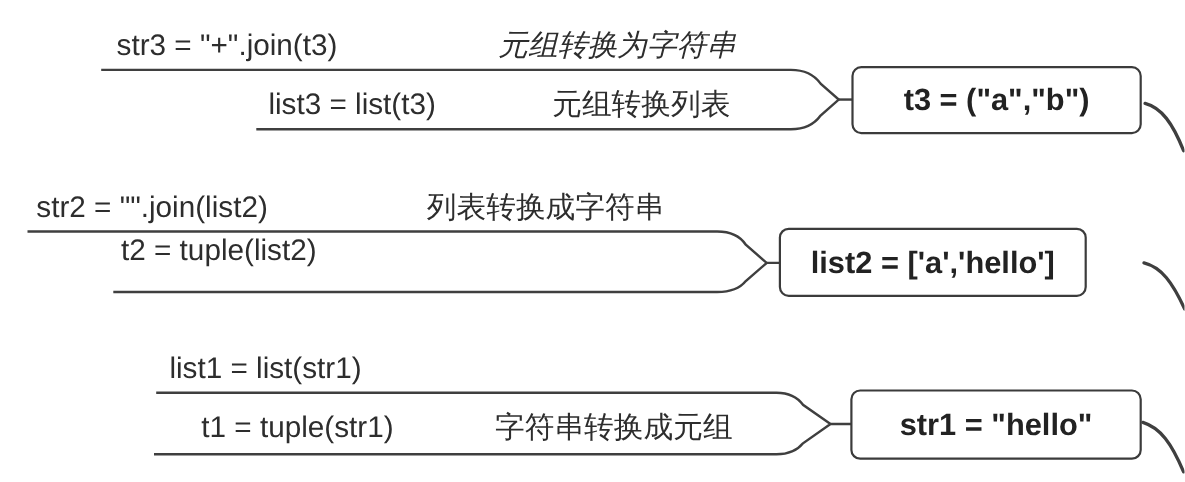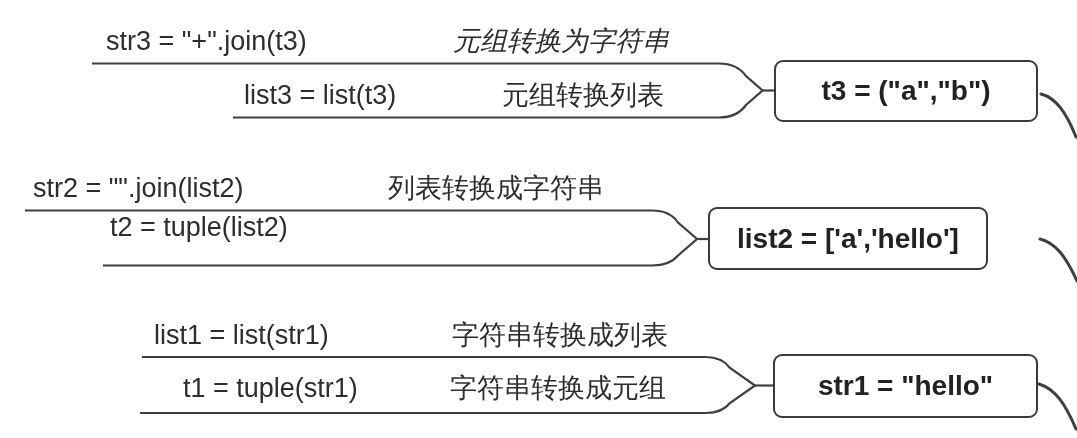--- a/index.html
+++ b/index.html
@@ -76,18 +76,17 @@
   <span class="topic g1-code2">list3 = list(t3)</span>
   <span class="topic g1-label2">元组转换列表</span>
   <div class="node-box g1-box">t3 = ("a","b")</div>
 
   <span class="topic g2-code1">str2 = "".join(list2)</span>
   <span class="topic g2-label1">列表转换成字符串</span>
   <span class="topic g2-code2">t2 = tuple(list2)</span>
   <div class="node-box g2-box">list2 = ['a','hello']</div>
 
   <span class="topic g3-code1">list1 = list(str1)</span>
-  <span class="topic g3-label1">字符串转换成列表</span>
   <span class="topic g3-code2">t1 = tuple(str1)</span>
   <span class="topic g3-label2">字符串转换成元组</span>
   <div class="node-box g3-box">str1 = "hello"</div>
 
 </div>
 
 </body></html>

